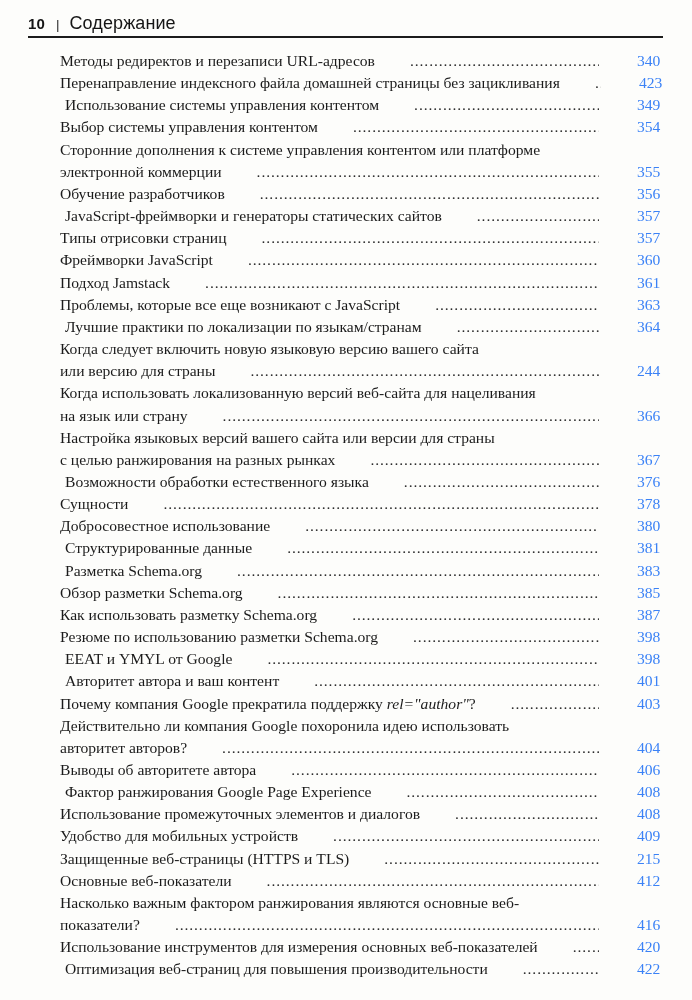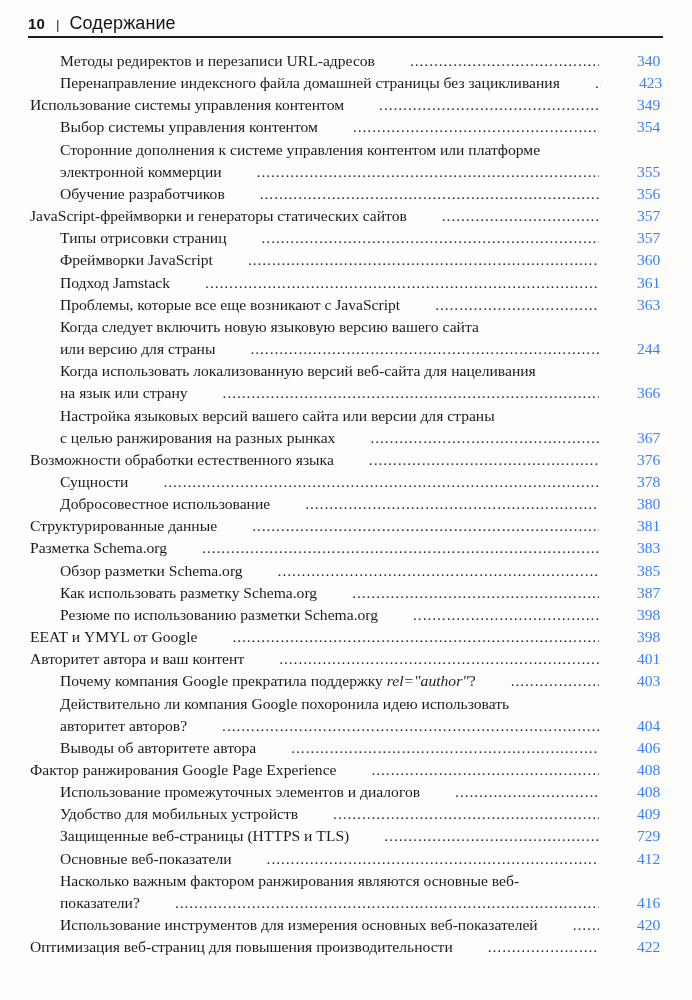--- a/index.html
+++ b/index.html
@@ -64,21 +64,21 @@
     top: 50px;
     width: 635px;
   }
   .toc-entry {
     font-size: 15.6px;
     line-height: 22.15px;
     color: #1b1b1b;
     white-space: nowrap;
     overflow: hidden;
   }
-  .toc-entry.lvl1 { padding-left: 2px; }
+  .toc-entry.lvl1 { padding-left: 2px; margin-left: 35px; }
   .toc-entry.lvl2 { padding-left: 32px; }
 
   
   .row {
     display: flex;
     align-items: baseline;
     width: 100%;
     gap: 34px;
   }
   .row .label {
@@ -196,20 +196,27 @@
           <span class="pageno">361</span>
         </div>
       </div>
       <div class="toc-entry lvl2">
         <div class="row">
           <span class="label">Проблемы, которые все еще возникают с JavaScript</span>
           <span class="leader"></span>
           <span class="pageno">363</span>
         </div>
       </div>
+      <div class="toc-entry lvl1">
+        <div class="row">
+          <span class="label">Лучшие практики по локализации по языкам/странам</span>
+          <span class="leader"></span>
+          <span class="pageno">364</span>
+        </div>
+      </div>
       <div class="toc-entry lvl2">
         <div class="row no-leader">
           <span class="label">Когда следует включить новую языковую версию вашего сайта</span>
         </div>
         <div class="row">
           <span class="label">или версию для страны</span>
           <span class="leader"></span>
           <span class="pageno">244</span>
         </div>
       </div>
@@ -345,21 +352,21 @@
         <div class="row">
           <span class="label">Удобство для мобильных устройств</span>
           <span class="leader"></span>
           <span class="pageno">409</span>
         </div>
       </div>
       <div class="toc-entry lvl2">
         <div class="row">
           <span class="label">Защищенные веб-страницы (HTTPS и TLS)</span>
           <span class="leader"></span>
-          <span class="pageno">729</span>
+          <span class="pageno">215</span>
         </div>
       </div>
       <div class="toc-entry lvl2">
         <div class="row">
           <span class="label">Основные веб-показатели</span>
           <span class="leader"></span>
           <span class="pageno">412</span>
         </div>
       </div>
       <div class="toc-entry lvl2">

